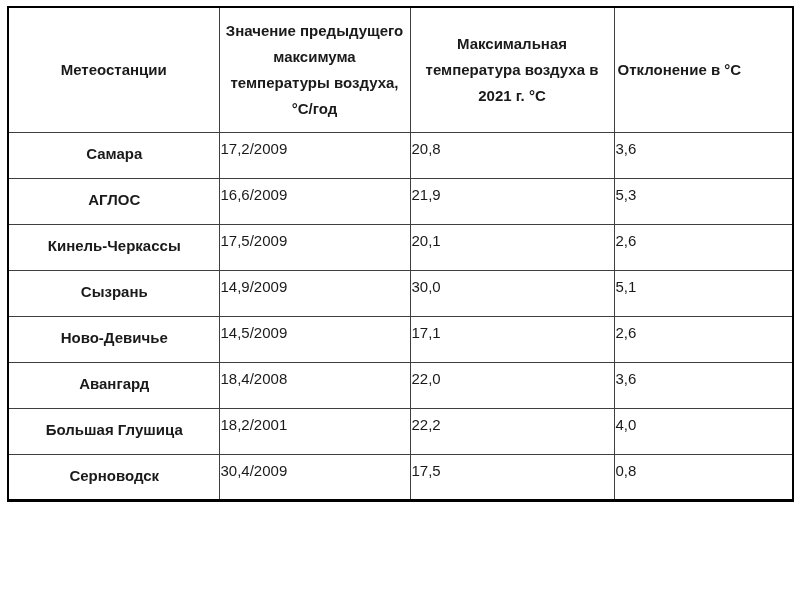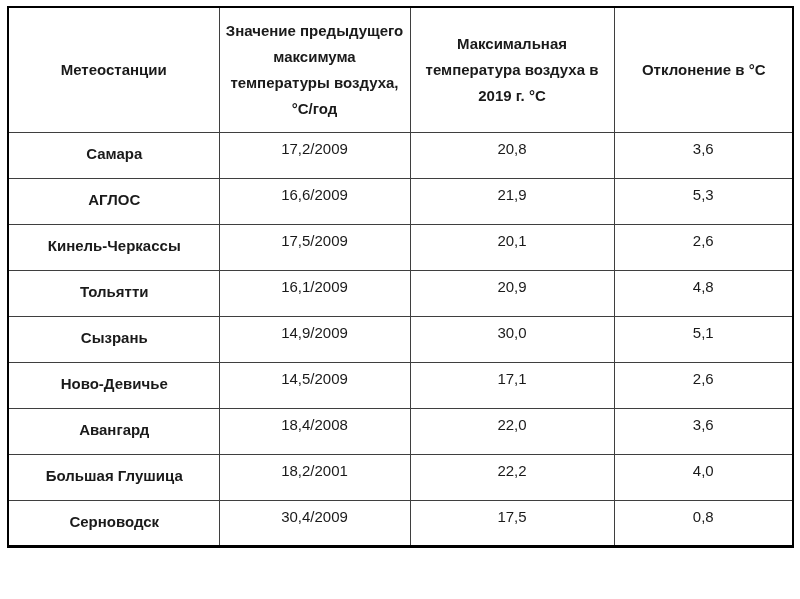--- a/index.html
+++ b/index.html
@@ -38,31 +38,31 @@
   tr.data-row   { height: 46px;  }
 
   th.hcell {
     font-weight: bold;
     vertical-align: middle;
     white-space: pre-line;
     line-height: 26px;
     padding: 0 2px;
   }
   th.hcell.center { text-align: center; }
-  th.hcell.left   { text-align: center; padding-left: 3px; }
+  th.hcell.left   { text-align: left; padding-left: 3px; }
 
   td.station {
     text-align: center;
     vertical-align: top;
     padding: 12px 2px 0 3px;
     line-height: 18px;
     font-weight: bold;
   }
   td.num {
-    text-align: center;
+    text-align: left;
     vertical-align: top;
     padding-top: 7px;
     line-height: 18px;
   }
 </style>
 </head>
 <body>
 
 <table class="weather">
   <colgroup>
@@ -73,21 +73,21 @@
   </colgroup>
   <thead>
     <tr class="header-row">
       <th class="hcell center">Метеостанции</th>
       <th class="hcell center">Значение предыдущего
 максимума
 температуры воздуха,
 °С/год</th>
       <th class="hcell center">Максимальная
 температура воздуха в
-2019 г. °С</th>
+2021 г. °С</th>
       <th class="hcell left">Отклонение в °С</th>
     </tr>
   </thead>
   <tbody>
     <tr class="data-row">
       <td class="station">Самара</td>
       <td class="num">17,2/2009</td>
       <td class="num">20,8</td>
       <td class="num">3,6</td>
     </tr>
@@ -95,26 +95,20 @@
       <td class="station">АГЛОС</td>
       <td class="num">16,6/2009</td>
       <td class="num">21,9</td>
       <td class="num">5,3</td>
     </tr>
     <tr class="data-row">
       <td class="station">Кинель-Черкассы</td>
       <td class="num">17,5/2009</td>
       <td class="num">20,1</td>
       <td class="num">2,6</td>
-    </tr>
-    <tr class="data-row">
-      <td class="station">Тольятти</td>
-      <td class="num">16,1/2009</td>
-      <td class="num">20,9</td>
-      <td class="num">4,8</td>
     </tr>
     <tr class="data-row">
       <td class="station">Сызрань</td>
       <td class="num">14,9/2009</td>
       <td class="num">30,0</td>
       <td class="num">5,1</td>
     </tr>
     <tr class="data-row">
       <td class="station">Ново-Девичье</td>
       <td class="num">14,5/2009</td>

